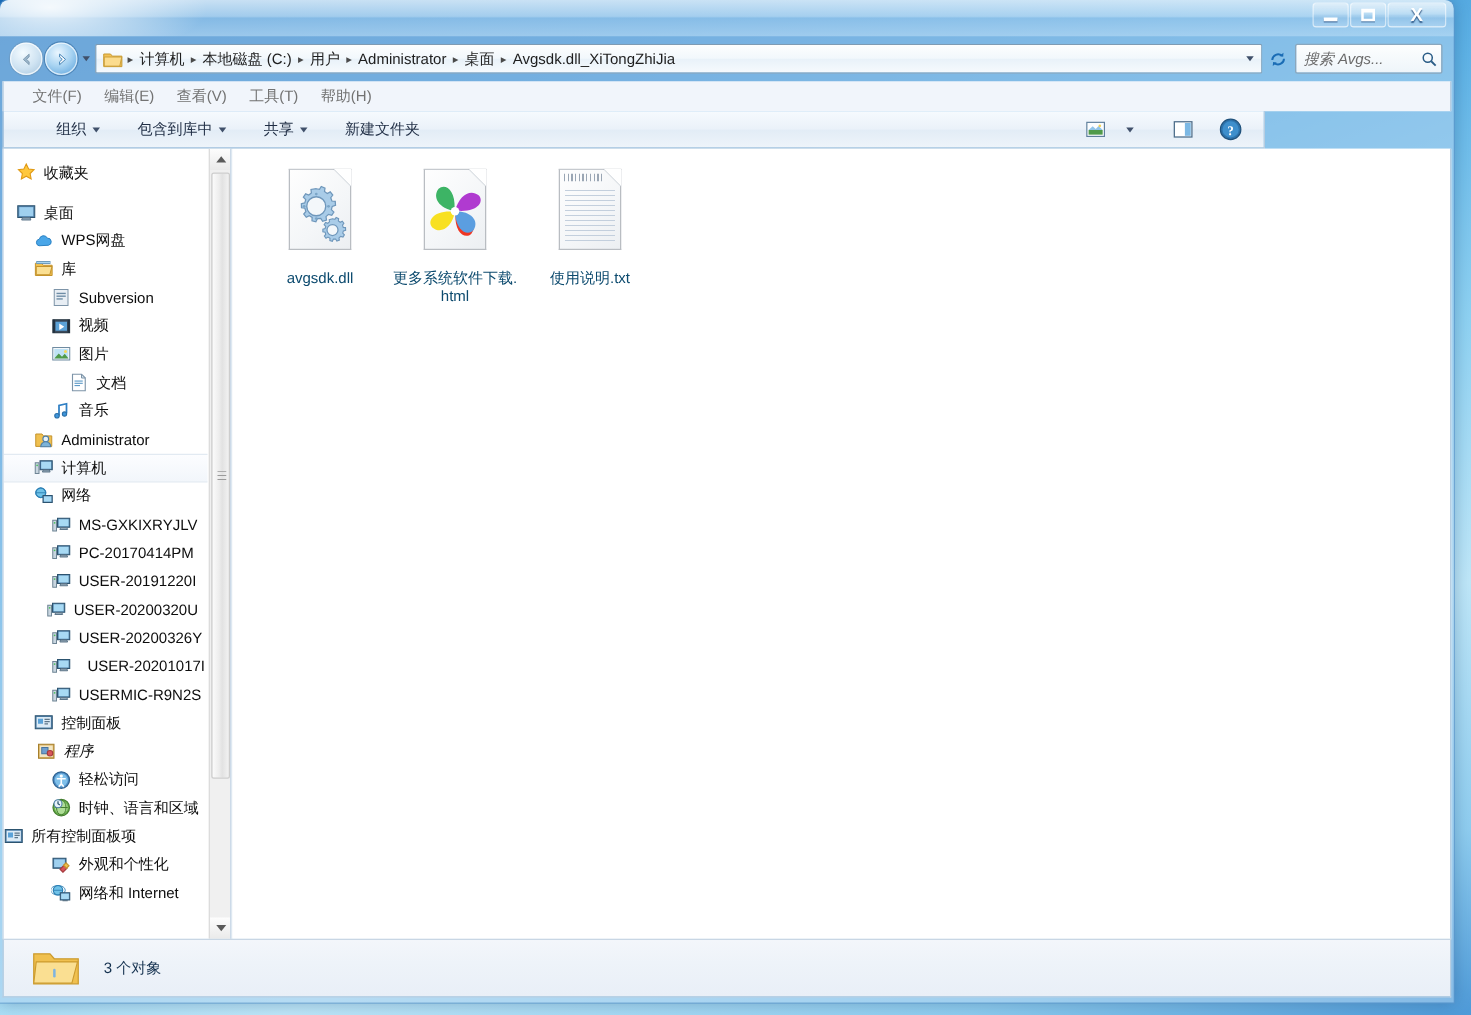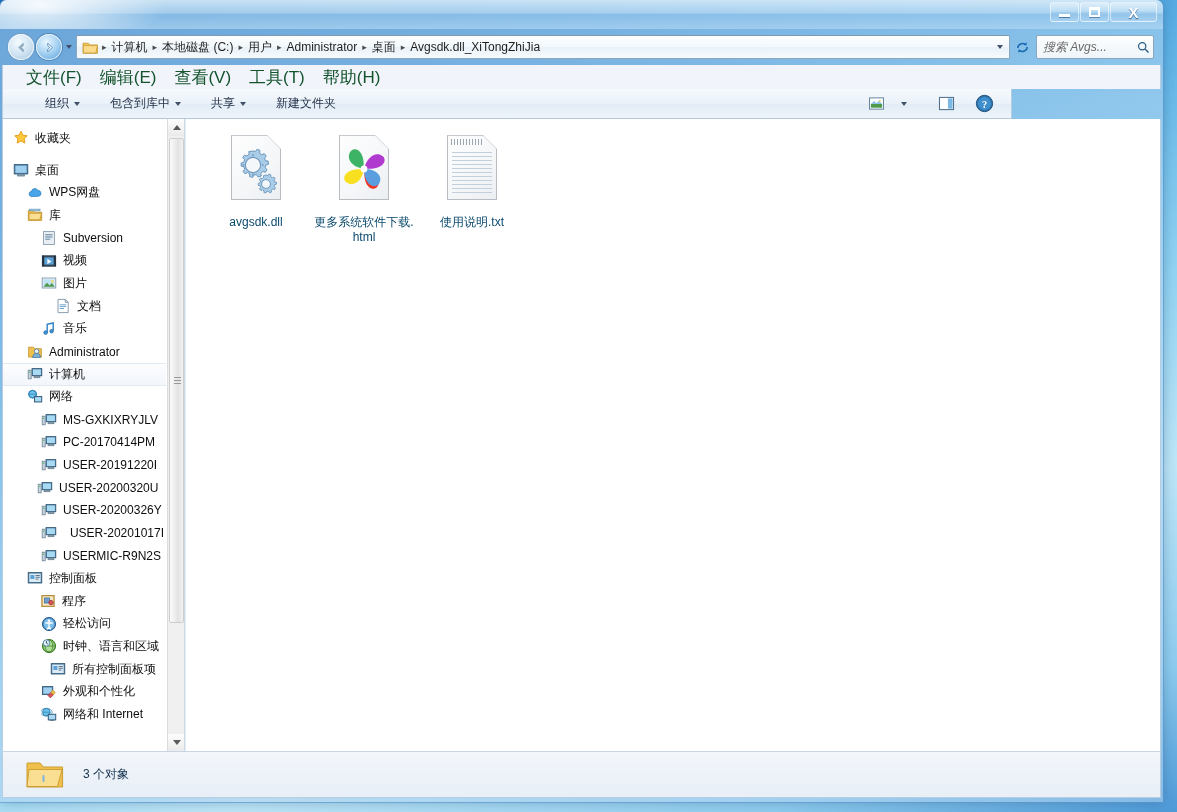--- a/index.html
+++ b/index.html
@@ -193,22 +193,22 @@
     width: 1159px;
     height: 24px;
     background: #f1f5fb;
     display: flex;
     align-items: center;
     padding-left: 14px;
     border-left: 1px solid #b7cde1;
     border-right: 1px solid #b7cde1;
   }
   .menubar .mi {
-    font-size: 17px;
-    color: #14532d;
+    font-size: 12px;
+    color: #737373;
     padding: 3px 9px;
     cursor: default;
   }
 
   
   .cmdbar {
     position: absolute;
     left: 2px; top: 89px;
     width: 1010px;
     height: 30px;
@@ -787,21 +787,21 @@
                 <rect x="1.2" y="2.6" width="13.6" height="10.4" fill="#4f7fa8" stroke="#2c536f" stroke-width=".8"></rect>
                 <rect x="2.3" y="3.6" width="11.4" height="8.4" fill="#dcebf6"></rect>
                 <rect x="3.4" y="5" width="4" height="4" fill="#5ba2d8"></rect>
                 <rect x="8.6" y="5" width="4.2" height="1" fill="#5e7689"></rect>
                 <rect x="8.6" y="6.8" width="4.2" height="1" fill="#5e7689"></rect>
                 <rect x="8.6" y="8.6" width="2.8" height="1" fill="#5e7689"></rect>
               </svg>
             </span>
             <span class="lbl">控制面板</span>
           </div>
-          <div class="tree-item" style="padding-left: 37px;">
+          <div class="tree-item" style="padding-left: 26px; font-style: italic;">
             <span class="ti-ico">
               <svg width="16" height="16" viewBox="0 0 16 16">
                 <rect x="1.8" y="2.4" width="12.4" height="11.2" fill="#d8b05e" stroke="#a57f2c" stroke-width=".8"></rect>
                 <rect x="2.8" y="3.4" width="10.4" height="9.2" fill="#f3e6c4"></rect>
                 <rect x="4.4" y="5" width="5" height="5" fill="#6f9fd0" stroke="#47749e" stroke-width=".8"></rect>
                 <circle cx="11" cy="9.6" r="2.2" fill="#d8555a" stroke="#a53a3e" stroke-width=".9"></circle>
               </svg>
             </span>
             <span class="lbl">程序</span>
           </div>
@@ -821,21 +821,21 @@
               <svg width="16" height="16" viewBox="0 0 16 16">
                 <circle cx="8" cy="8" r="6.6" fill="#69b24c" stroke="#467e31" stroke-width="1"></circle>
                 <circle cx="8" cy="8" r="5.2" fill="#aedd96"></circle>
                 <path d="M4.2 8 a3.8 6 0 0 1 7.6 0 a3.8 6 0 0 1-7.6 0 M2.8 8 h10.4" fill="none" stroke="#467e31" stroke-width=".8"></path>
                 <circle cx="5.4" cy="5" r="3.2" fill="#e8f3fa" stroke="#4f7fa8" stroke-width=".9"></circle>
                 <path d="M5.4 3 v2 l1.5 1" fill="none" stroke="#2c536f" stroke-width="1"></path>
               </svg>
             </span>
             <span class="lbl">时钟、语言和区域</span>
           </div>
-          <div class="tree-item" style=" margin-left: 47px;">
+          <div class="tree-item" style="">
             <span class="ti-ico">
               <svg width="16" height="16" viewBox="0 0 16 16">
                 <rect x="1.2" y="2.6" width="13.6" height="10.4" fill="#4f7fa8" stroke="#2c536f" stroke-width=".8"></rect>
                 <rect x="2.3" y="3.6" width="11.4" height="8.4" fill="#dcebf6"></rect>
                 <rect x="3.4" y="5" width="4" height="4" fill="#5ba2d8"></rect>
                 <rect x="8.6" y="5" width="4.2" height="1" fill="#5e7689"></rect>
                 <rect x="8.6" y="6.8" width="4.2" height="1" fill="#5e7689"></rect>
                 <rect x="8.6" y="8.6" width="2.8" height="1" fill="#5e7689"></rect>
               </svg>
             </span>

